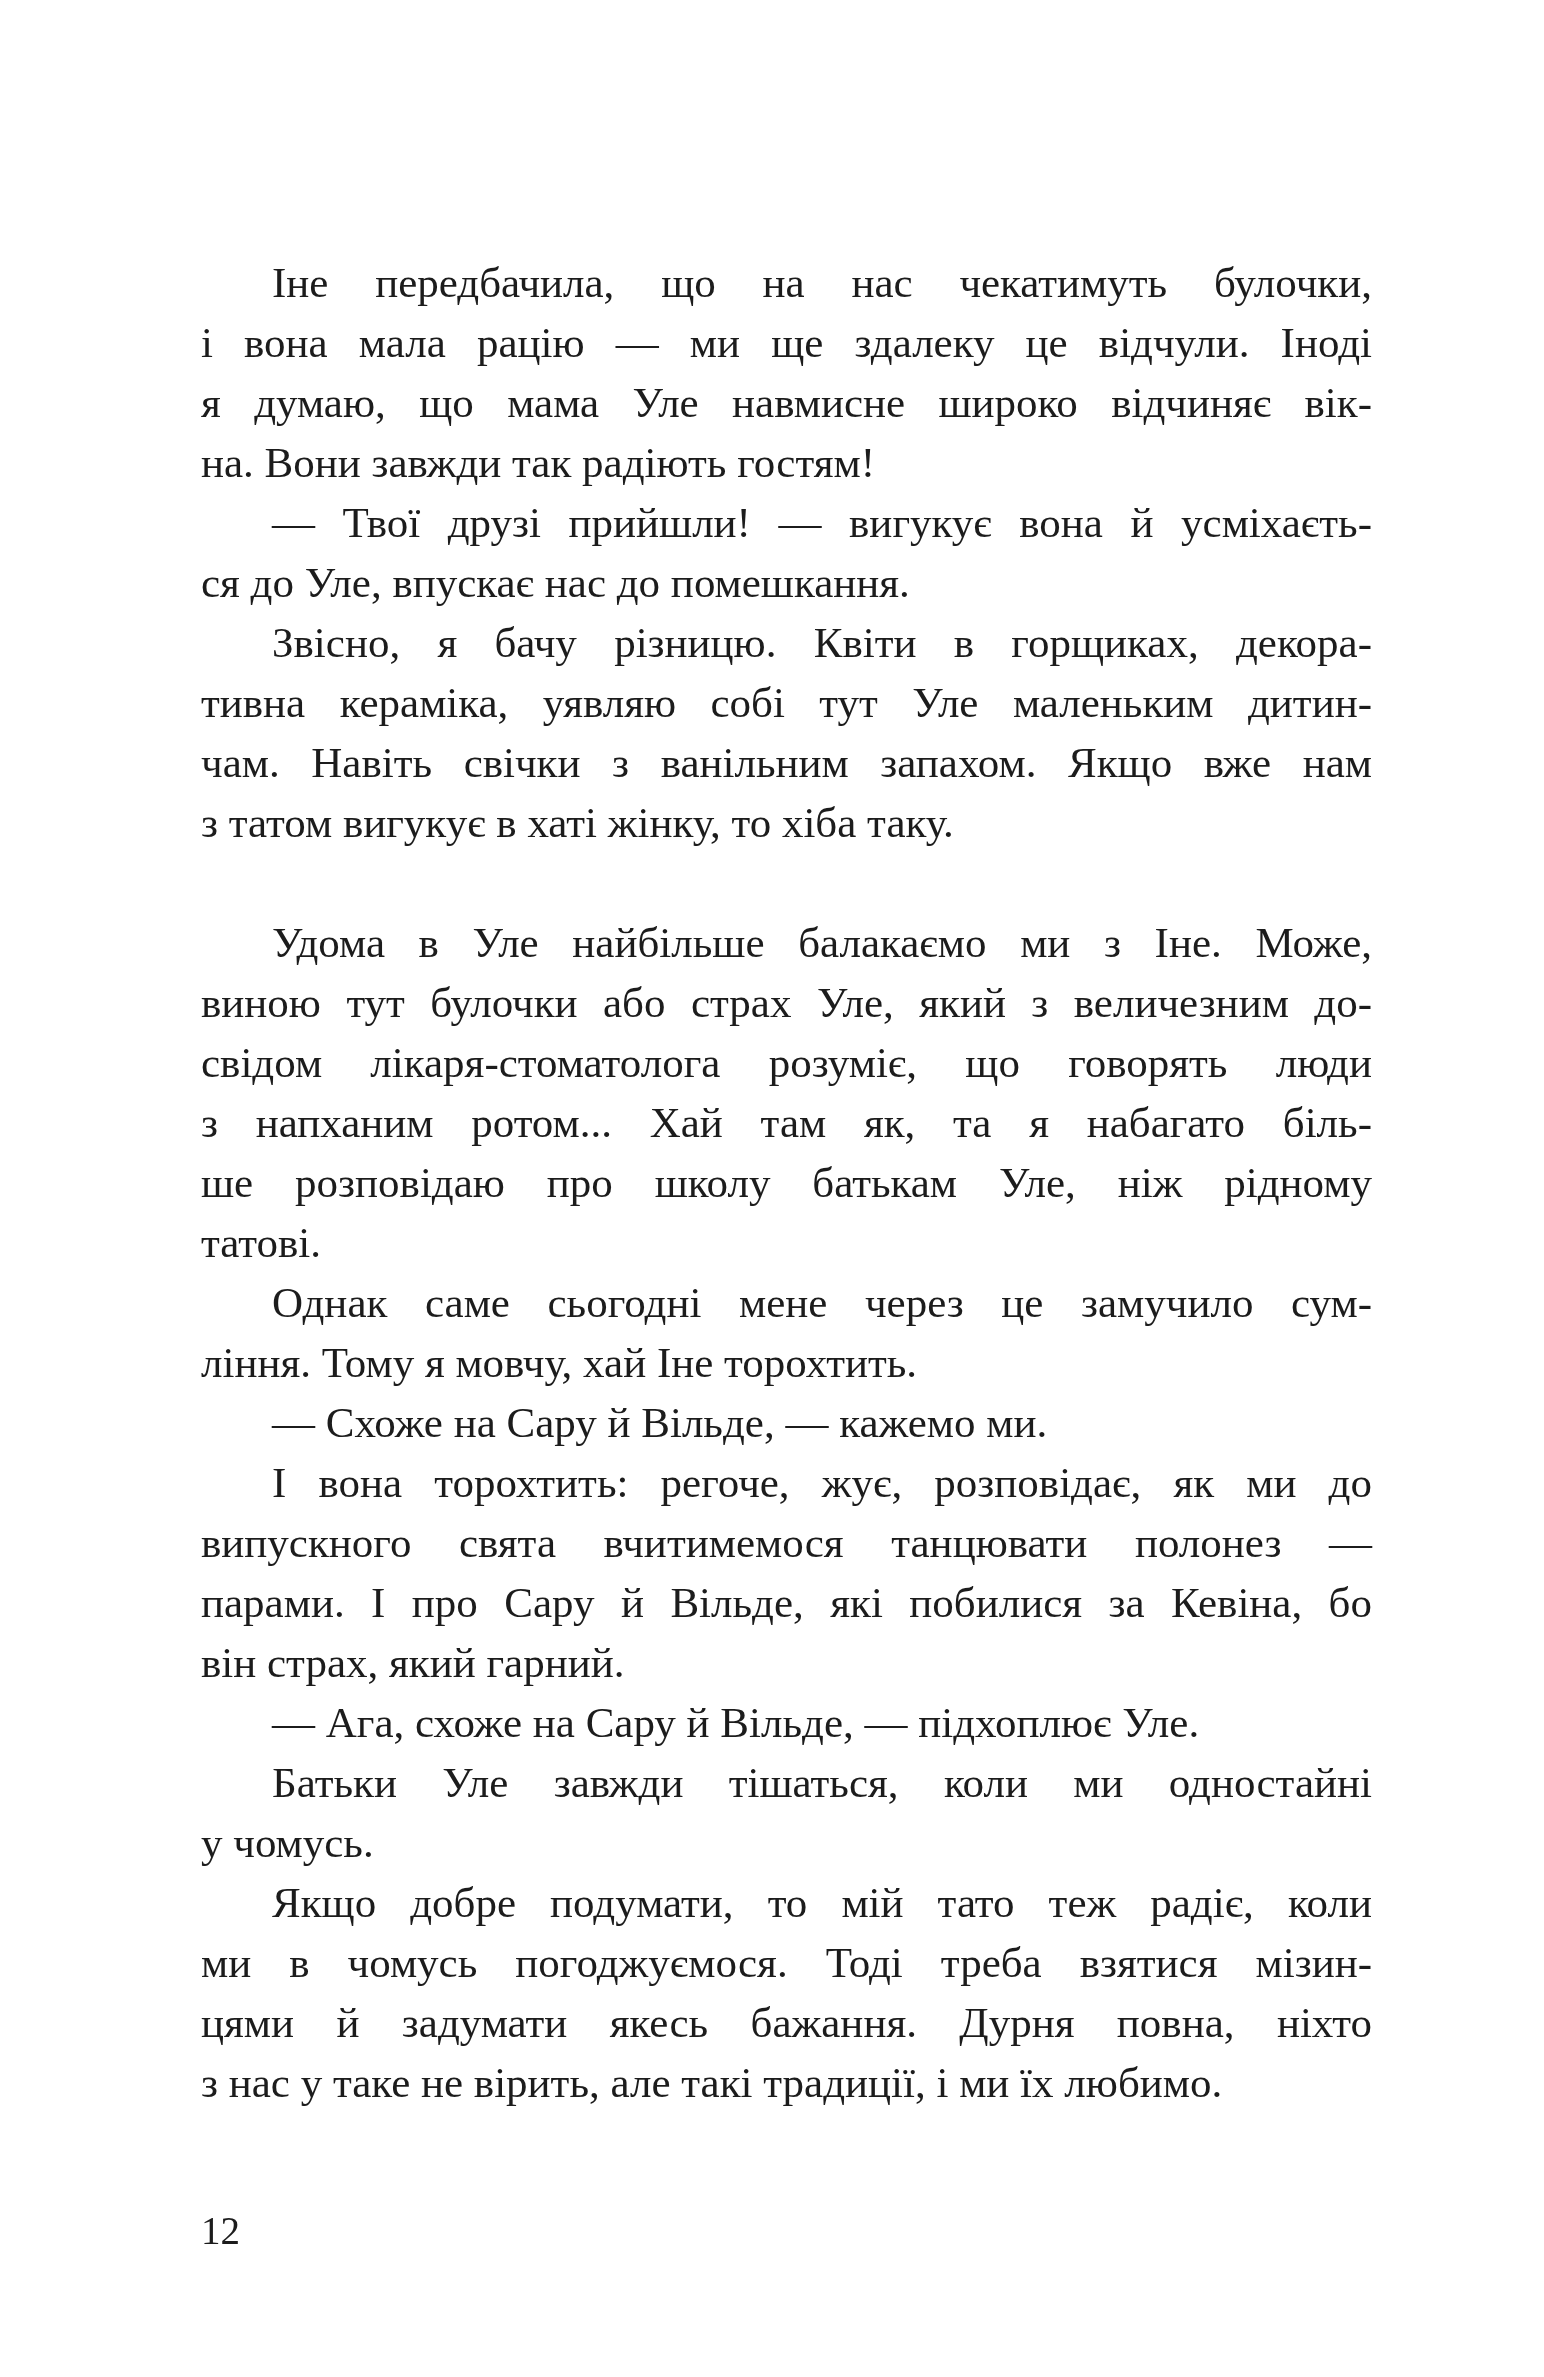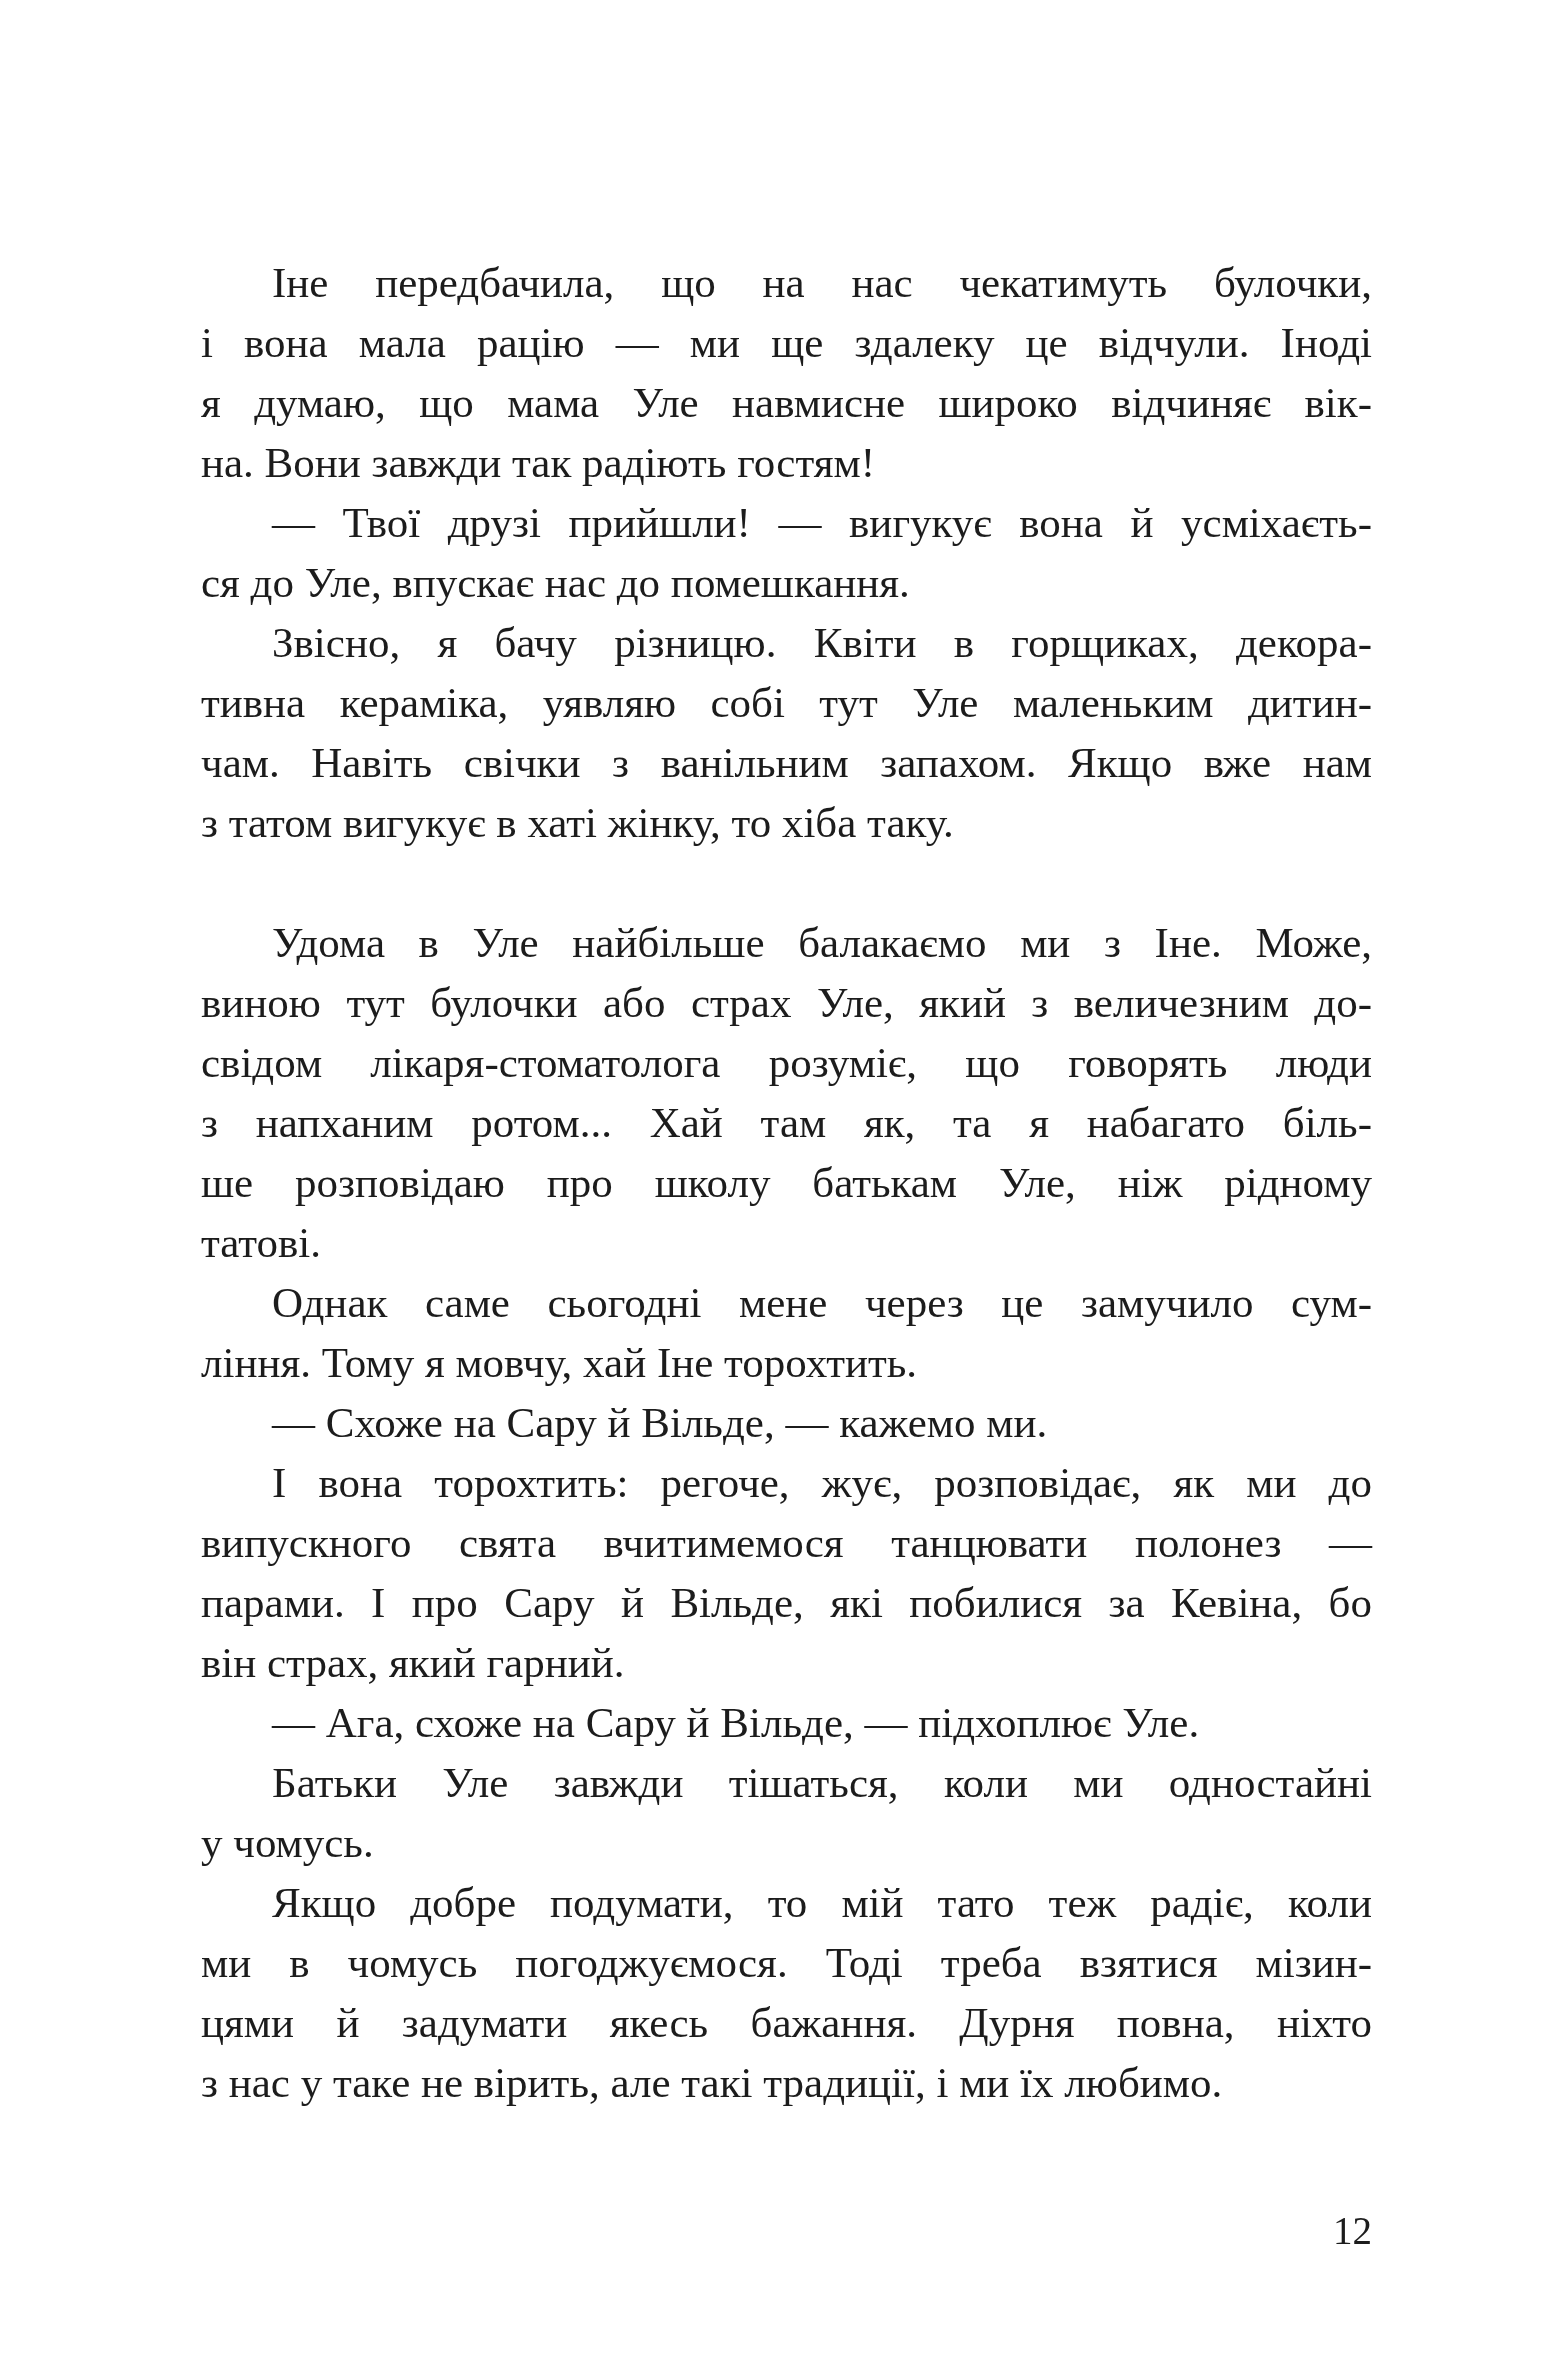--- a/index.html
+++ b/index.html
@@ -42,21 +42,21 @@
     -moz-text-align-last: left;
   }
   .line.indent {
     text-indent: 71px;
   }
   .footer {
     position: absolute;
     left: 201px;
     width: 1171px;
     top: 2187px;
-    text-align: right;
+    text-align: left;
   }
   .page-number {
     font-size: 39px;
     line-height: 45px;
     color: #1c1c1c;
   }
 </style>
 </head>
 <body>
 

